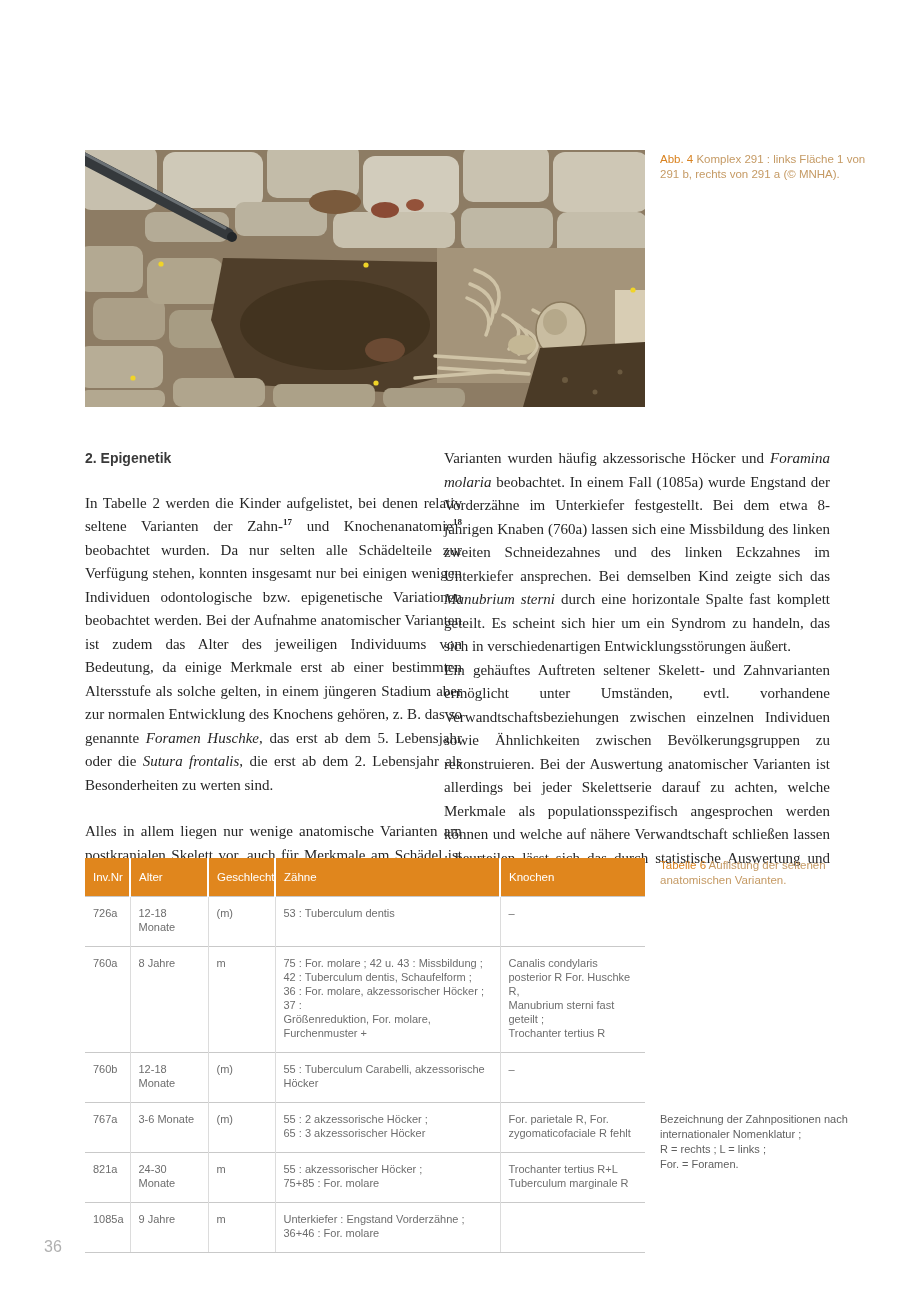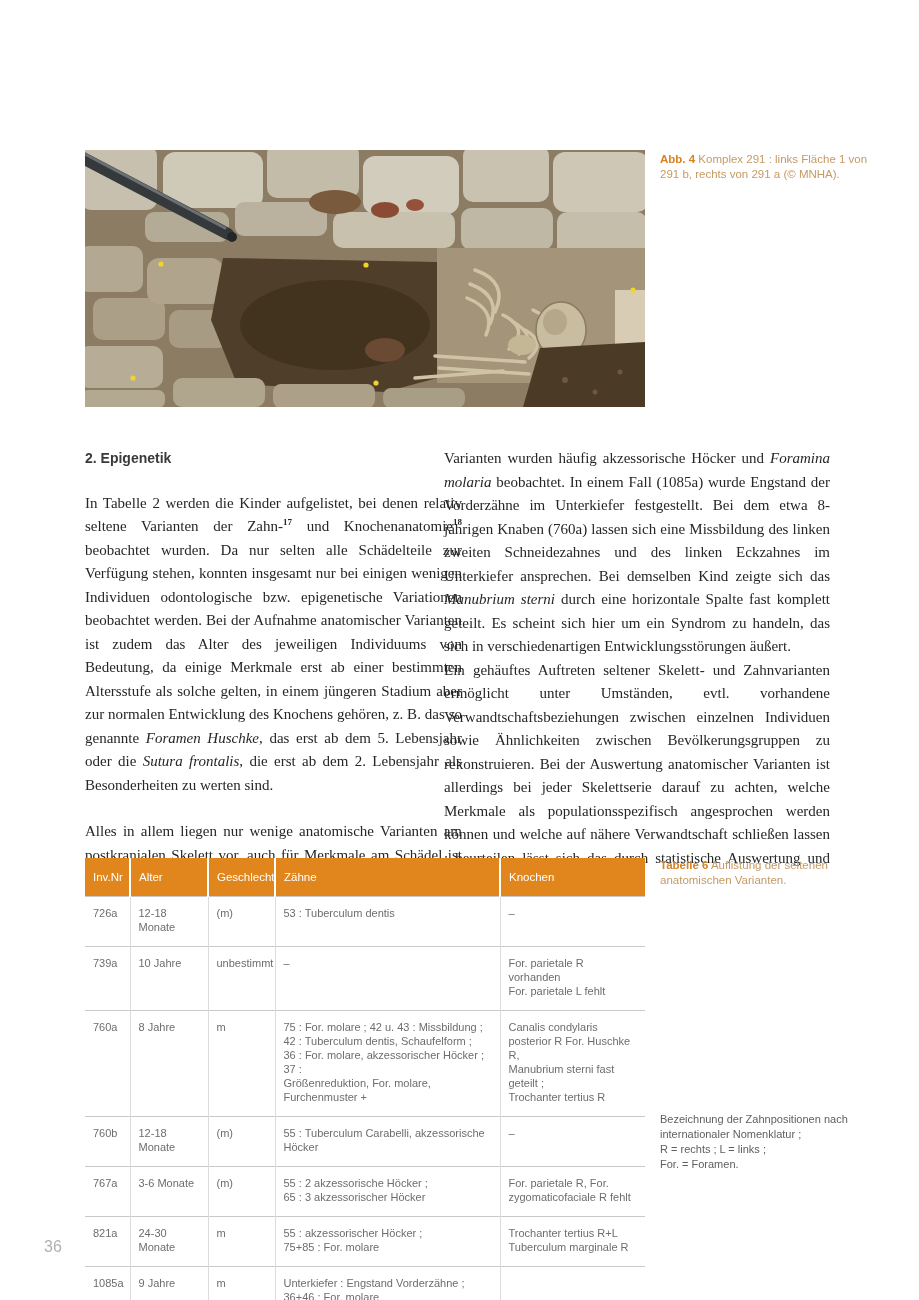--- a/index.html
+++ b/index.html
@@ -2,21 +2,21 @@
 <html><head>
 <meta charset="utf-8">
 <style>
   html,body{margin:0;padding:0;background:#ffffff;}
   .page{position:relative;width:919px;height:1300px;background:#ffffff;overflow:hidden;
         font-family:"Liberation Sans",sans-serif;}
   
   .photo-frame{position:absolute;left:85px;top:150px;width:560px;height:257px;overflow:hidden;}
   .fig-caption{position:absolute;left:660px;top:152px;width:208px;
                font-size:11.5px;line-height:15px;color:#c59a64;}
-  .cap-label{font-weight:bold;color:#d9821f;}
+  .cap-label{font-weight:normal;color:#d9821f;}
   
   .col{position:absolute;top:428px;color:#262626;
        font-family:"Liberation Serif",serif;font-size:15px;line-height:23.5px;text-align:justify;margin-top:19px;}
   .col-left{left:85px;width:377px;}
   .col-right{left:444px;width:386px;}
   .section-heading{font-family:"Liberation Sans",sans-serif;font-size:14px;font-weight:bold;
                    color:#3a3a3a;margin:0 0 21px 0;text-align:left;}
   .col p{margin:0;}
   .col p.gap{margin-top:23px;}
   .col em{font-style:italic;}
@@ -161,28 +161,20 @@
     </thead>
     <tbody>
         <tr>
           <td>726a</td>
           <td>12-18 Monate</td>
           <td>(m)</td>
           <td>53 : Tuberculum dentis</td>
           <td>–</td>
         </tr>
         <tr>
-          <td>739a</td>
-          <td>10 Jahre</td>
-          <td>unbestimmt</td>
-          <td>–</td>
-          <td>For. parietale R vorhanden
-For. parietale L fehlt</td>
-        </tr>
-        <tr>
           <td>760a</td>
           <td>8 Jahre</td>
           <td>m</td>
           <td>75 : For. molare ; 42 u. 43 : Missbildung ;
 42 : Tuberculum dentis, Schaufelform ;
 36 : For. molare, akzessorischer Höcker ; 37 :
 Größenreduktion, For. molare, Furchenmuster +</td>
           <td>Canalis condylaris
 posterior R For. Huschke R,
 Manubrium sterni fast geteilt ;

